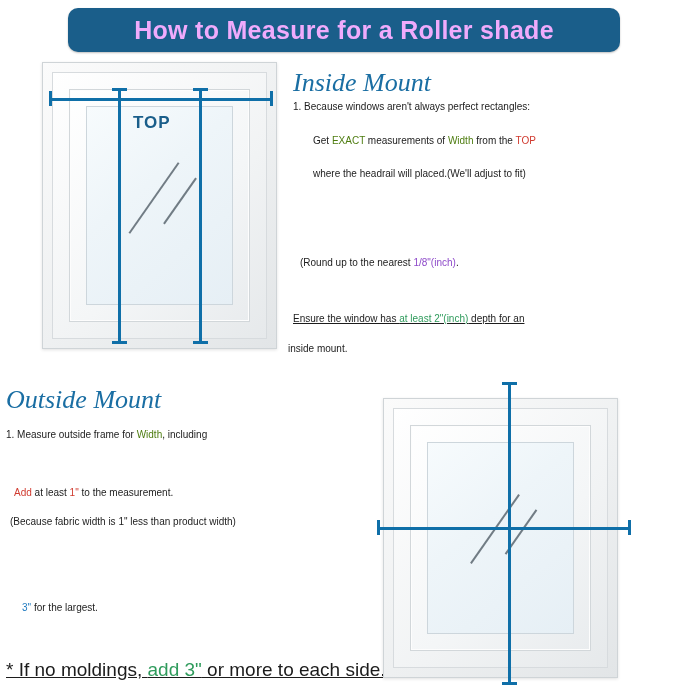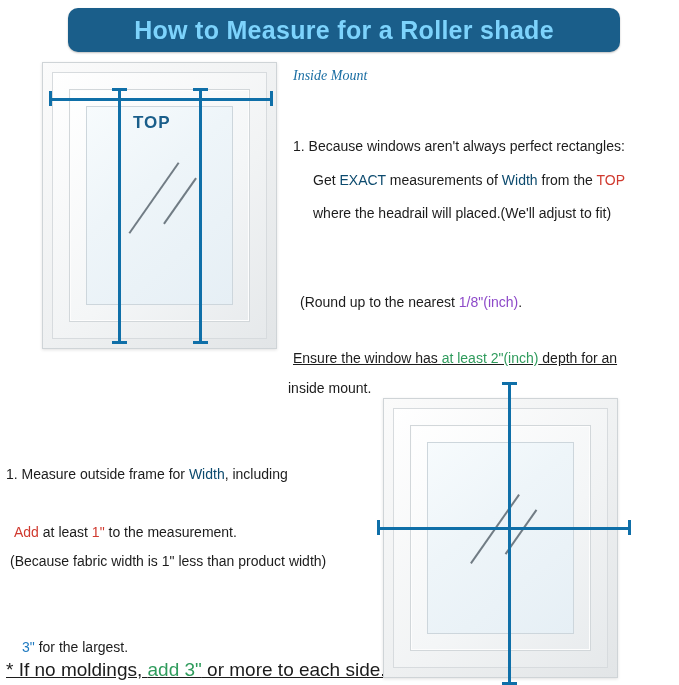--- a/index.html
+++ b/index.html
@@ -29,21 +29,21 @@
     width: 552px;
     height: 44px;
     background: #1a5e8a;
     border-radius: 10px;
     display: flex;
     align-items: center;
     justify-content: center;
     box-shadow: 0 1px 2px rgba(0,0,0,0.25);
   }
   .title-text {
-    color: #7dd3fc;
+    color: #f0abfc;
     font-size: 25px;
     font-weight: bold;
     letter-spacing: 0.3px;
     white-space: nowrap;
   }
 
   
   .window {
     position: absolute;
     background: linear-gradient(135deg,#fbfbfb 0%, #eef0f1 55%, #e2e5e7 100%);
@@ -98,34 +98,33 @@
     color: #1a5e8a;
     font-size: 17px;
     font-weight: bold;
     letter-spacing: 1px;
   }
 
   
   .section-head {
     position: absolute;
     color: #1a6ea3;
-    font-size: 14px;
+    font-size: 26px;
     font-style: italic;
     font-family: "Liberation Serif", serif;
     white-space: nowrap;
   }
   .txt {
     position: absolute;
-    font-size: 14px;
+    font-size: 10px;
     line-height: 1.45;
     color: #1c1c1c;
     white-space: nowrap;
-    margin-top: 36px;
-  }
-  .w-pink { color: #0c4a6e; }
+  }
+  .w-pink { color: #4d7c0f; }
   .w-blue { color: #1f7ac0; }
   .w-red  { color: #d03a2f; }
   .w-purple { color: #8d49c9; }
   .w-green { color: #2f9b5c; }
   .note {
     position: absolute;
     font-size: 19px;
     color: #1c1c1c;
     white-space: nowrap;
     text-decoration: underline;
@@ -184,20 +183,21 @@
   </div>
 
   <div class="txt" style="left:293px; top:312px;text-decoration:underline;">
     <span>Ensure the window has </span><span class="w-green">at least 2"(inch)</span><span> depth for an</span>
   </div>
 
   <div class="txt" style="left:288px; top:342px;">
     <span>inside mount.</span>
   </div>
 
+  <div class="section-head" style="left:6px; top:385px;">Outside Mount</div>
 
   <div class="txt" style="left:6px; top:428px;">
     <span>1. Measure outside frame for </span><span class="w-pink">Width</span><span>, including</span>
   </div>
 
 
   <div class="txt" style="left:14px; top:486px;">
     <span class="w-red">Add</span><span> at least </span><span class="w-red">1"</span><span> to the measurement.</span>
   </div>
 

